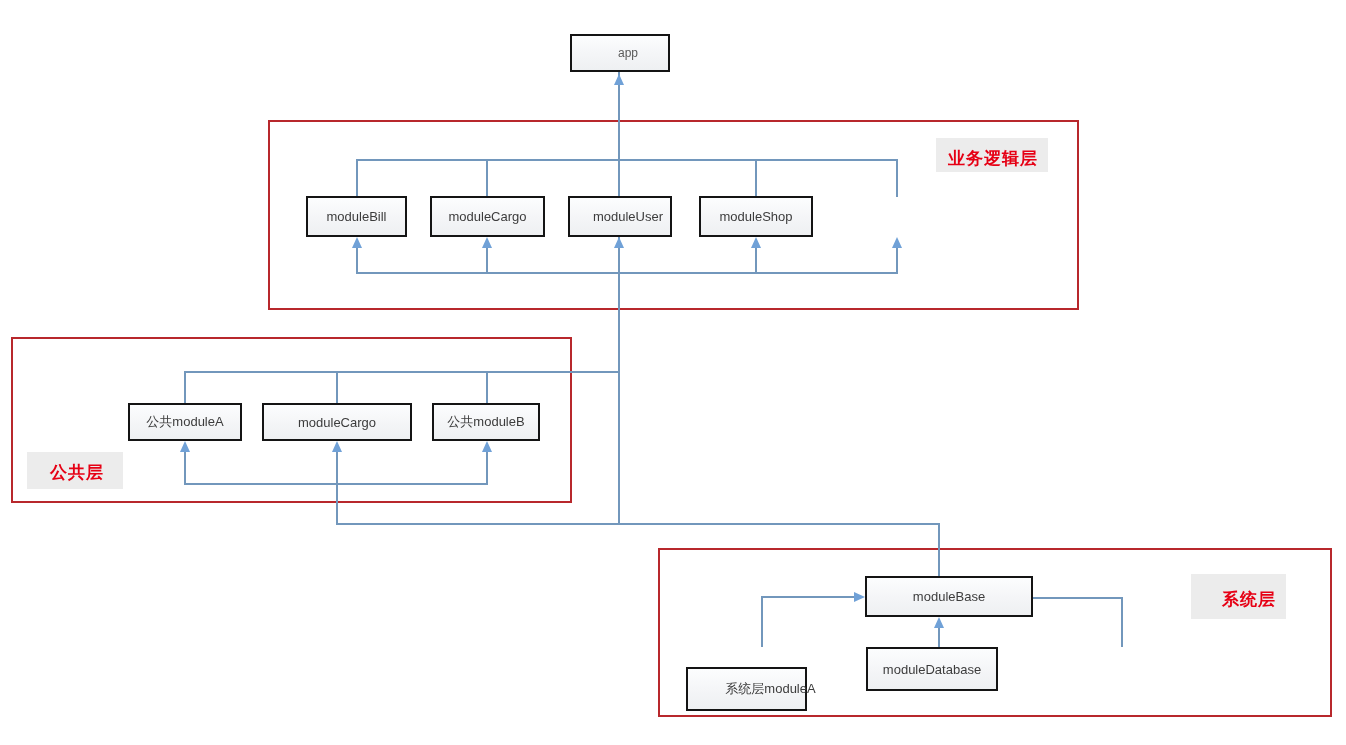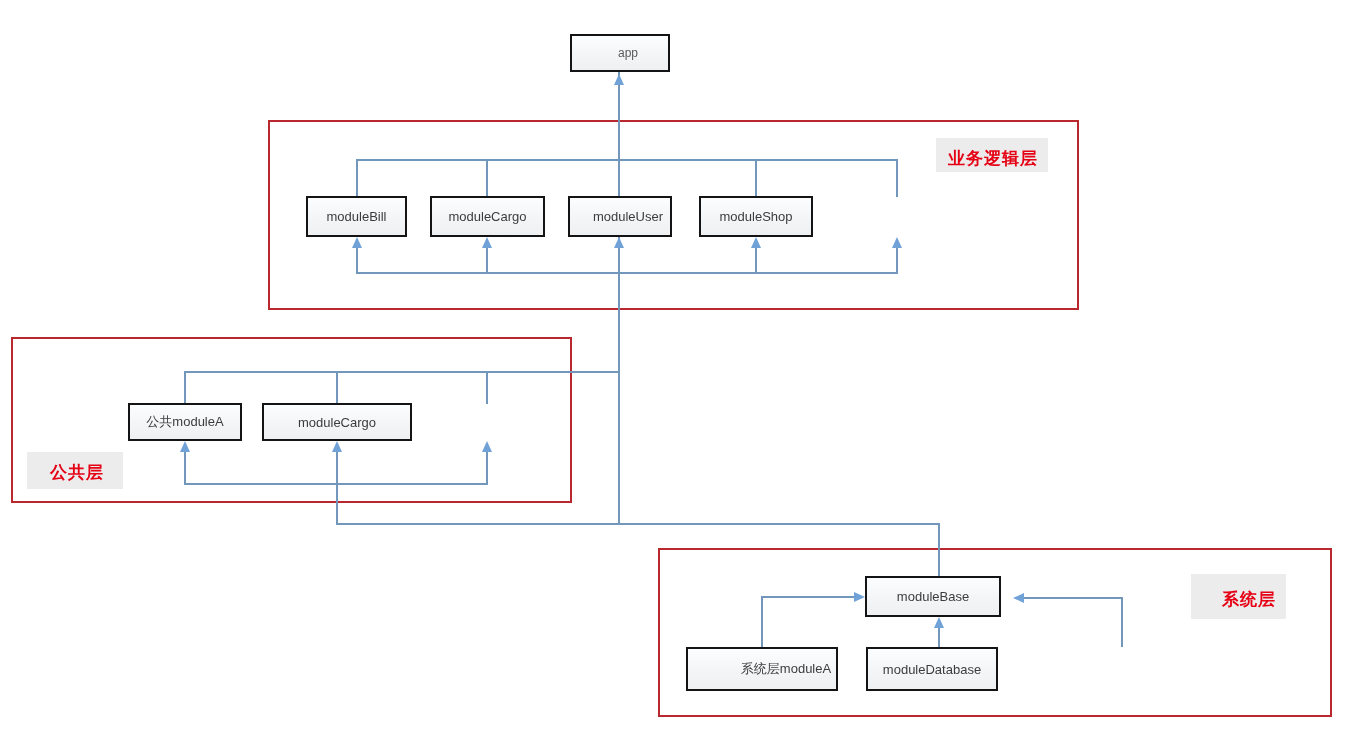--- a/index.html
+++ b/index.html
@@ -120,18 +120,19 @@
 
   <div class="node small" style="left:570px;top:34px;width:100px;height:38px;">app</div>
 
   <div class="node" style="left:430px;top:196px;width:115px;height:41px;">moduleCargo</div>
   <div class="node" style="left:306px;top:196px;width:101px;height:41px;">moduleBill</div>
   <div class="node" style="left:568px;top:196px;width:104px;height:41px;padding-left:16px;">moduleUser</div>
   <div class="node" style="left:699px;top:196px;width:114px;height:41px;">moduleShop</div>
 
   <div class="node" style="left:128px;top:403px;width:114px;height:38px;text-align:right;">公共moduleA</div>
   <div class="node" style="left:262px;top:403px;width:150px;height:38px;">moduleCargo</div>
+  <div class="node" style="left:432px;top:403px;width:108px;height:38px;">公共moduleB</div>
 
-  <div class="node" style="left:865px;top:576px;width:136px;height:41px;">moduleBase</div>
-  <div class="node" style="left:686px;top:647px;width:152px;height:44px;padding-left:48px;">系统层moduleA</div>
+  <div class="node" style="left:865px;top:576px;width:168px;height:41px;">moduleBase</div>
+  <div class="node" style="left:686px;top:667px;width:121px;height:44px;padding-left:48px;">系统层moduleA</div>
   <div class="node" style="left:866px;top:647px;width:132px;height:44px;">moduleDatabase</div>
 
 </div>
 
 </body></html>

